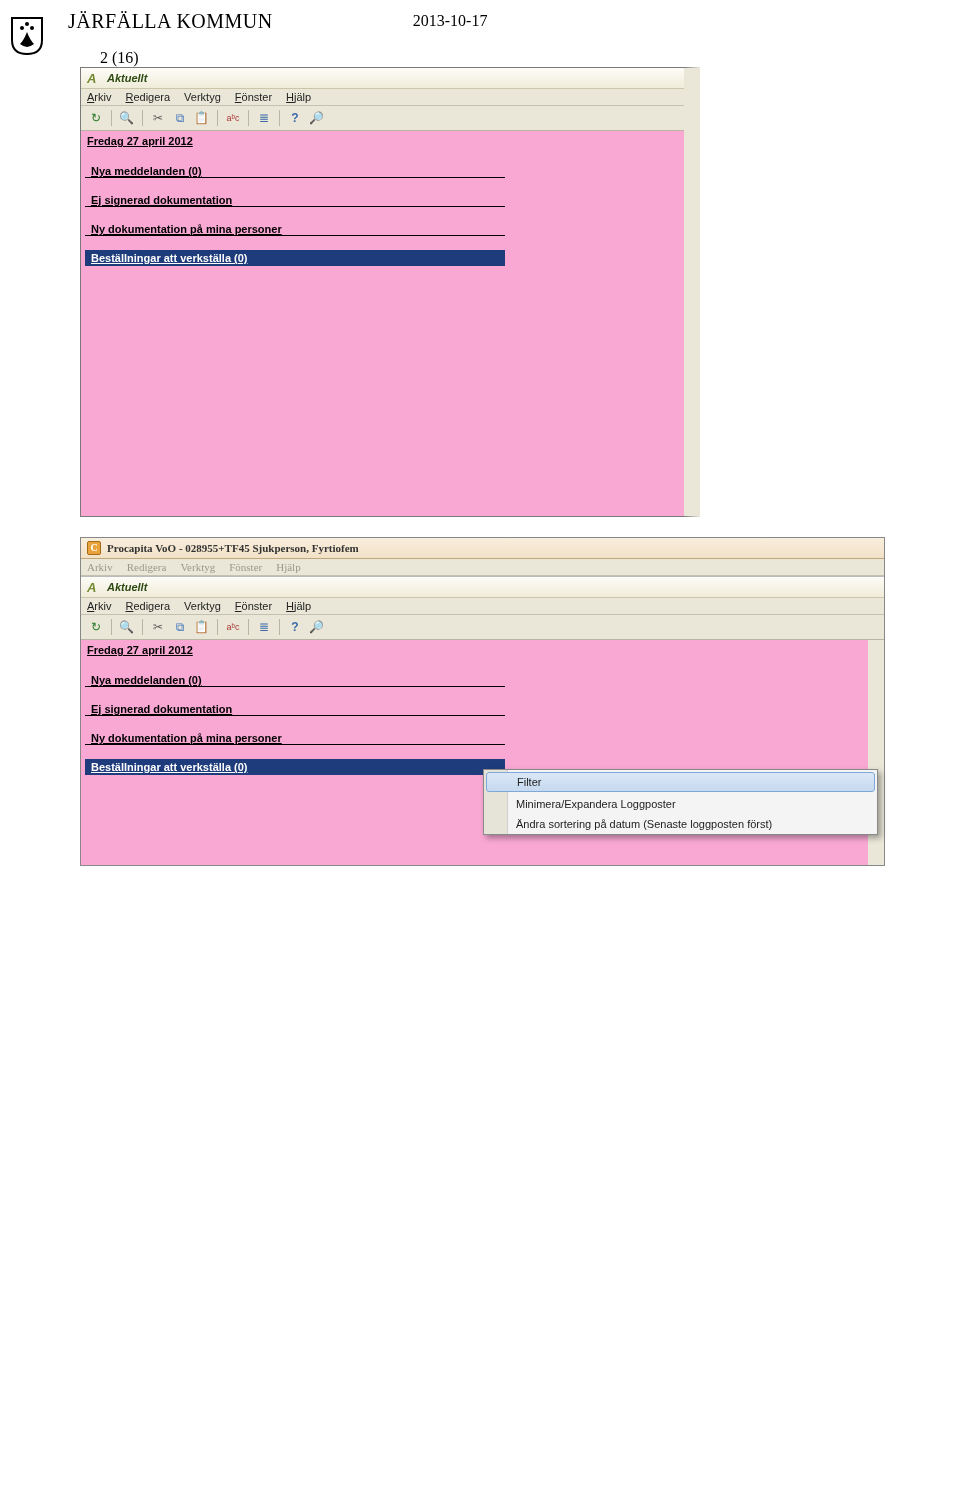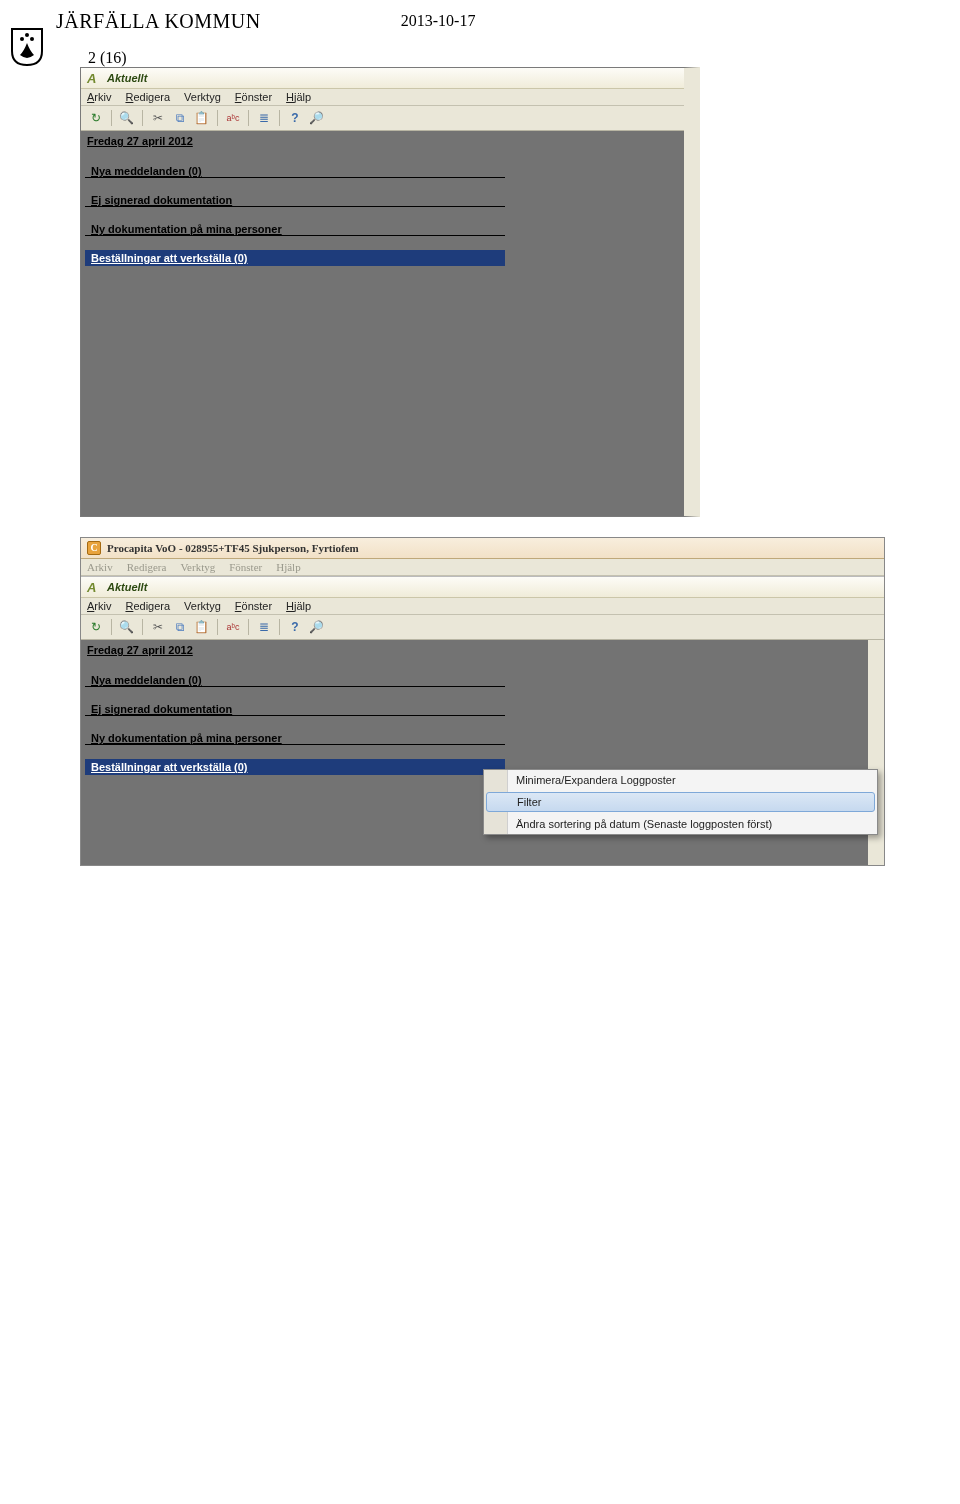--- a/index.html
+++ b/index.html
@@ -10,22 +10,22 @@
     font-family: "Times New Roman", Times, serif;
     font-size: 16px;
     color: #000;
     width: 960px;
   }
   .page {
     padding: 4px 80px 40px 80px;
   }
   .header-row {
     display: flex;
-    align-items: flex-end;
-    gap: 12px;
+    align-items: center;
+    gap: 24px;
     margin-left: -70px;
   }
   .logo-svg { flex-shrink: 0; }
   .kommun-title {
     font-family: Georgia, "Times New Roman", serif;
     font-size: 20px;
     font-weight: 500;
     letter-spacing: 0.5px;
     margin-top: 6px;
   }
@@ -106,21 +106,21 @@
     width: 18px; height: 18px;
     border: 1px solid transparent;
     display: flex; align-items: center; justify-content: center;
     font-size: 12px;
   }
   .tool-sep {
     width: 1px; height: 16px; background: #b8b5a3; margin: 0 2px;
   }
   .content-area {
     padding: 0;
-    background: #737373;
+    background: #f9a8d4;
   }
   .date-hdr {
     font-size: 11px;
     font-weight: bold;
     color: #000;
     text-decoration: underline;
     padding: 4px 6px 2px 6px;
   }
   .section-row {
     font-size: 11px;
@@ -286,22 +286,22 @@
       </div>
       <div class="content-area scrollbar-hint">
         <div class="date-hdr">Fredag 27 april 2012</div>
         <div class="section-row">Nya meddelanden    (0)</div>
         <div class="section-row">Ej signerad dokumentation</div>
         <div class="section-row">Ny dokumentation på mina personer</div>
         <div class="selected-row">Beställningar att verkställa    (0)</div>
 
         <div class="context-menu">
           <div class="gutter"></div>
+          <div class="cm-item sel">Filter</div>
           <div class="cm-item">Minimera/Expandera Loggposter</div>
-          <div class="cm-item sel">Filter</div>
           <div class="cm-item">Ändra sortering på datum (Senaste loggposten först)</div>
         </div>
         <div class="blank-fill short"></div>
       </div>
     </div>
   </div>
 
 </div>
 
 </body></html>

